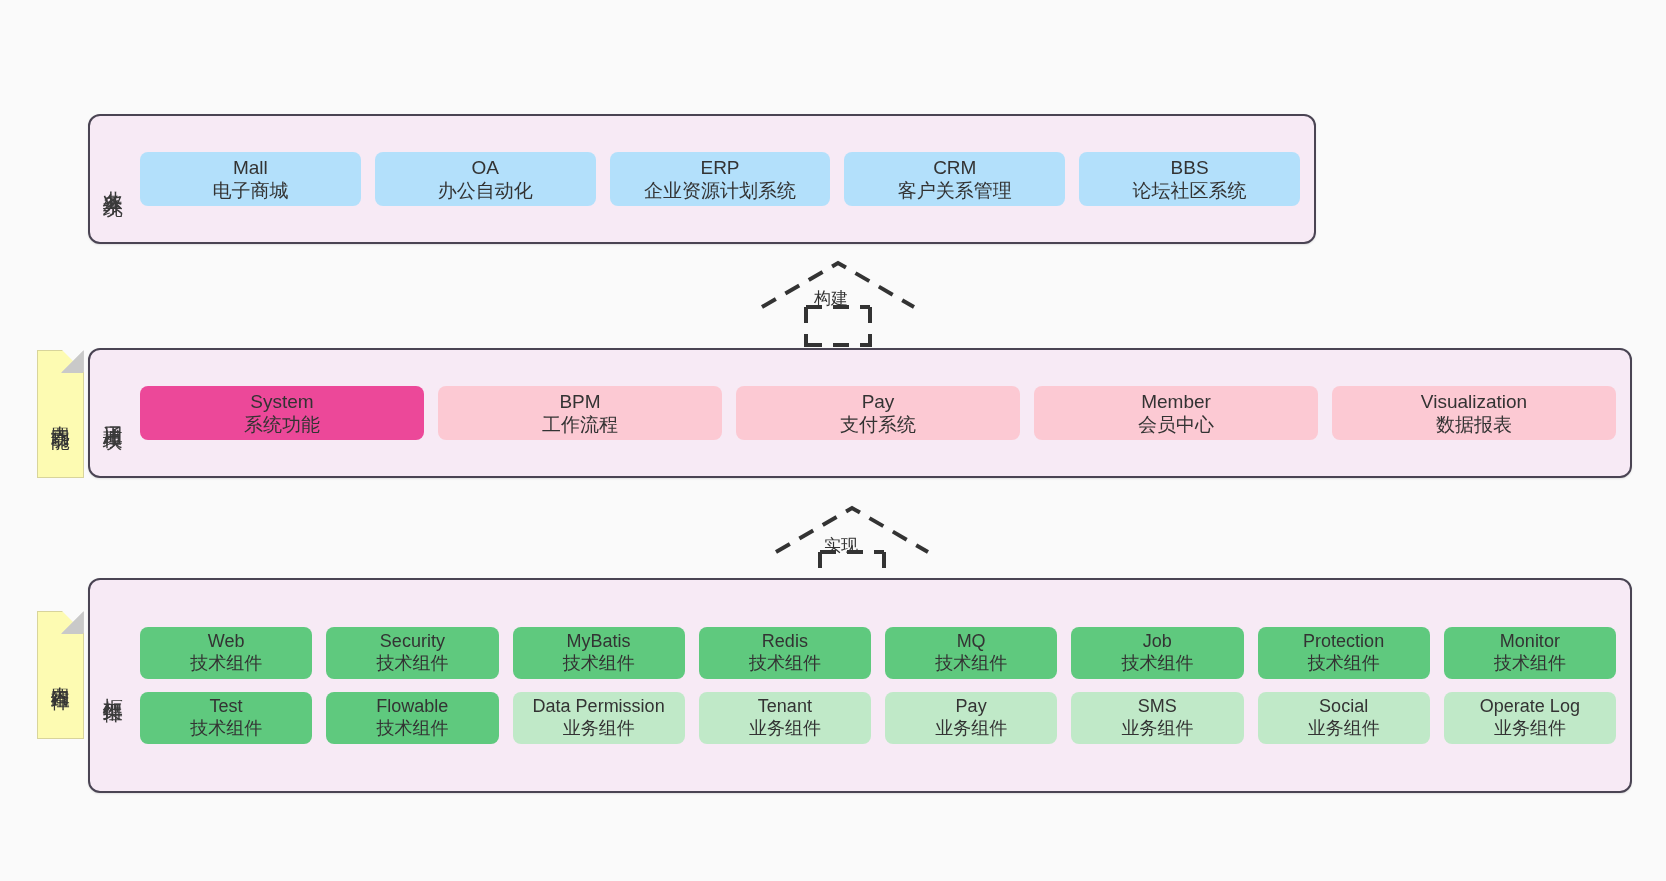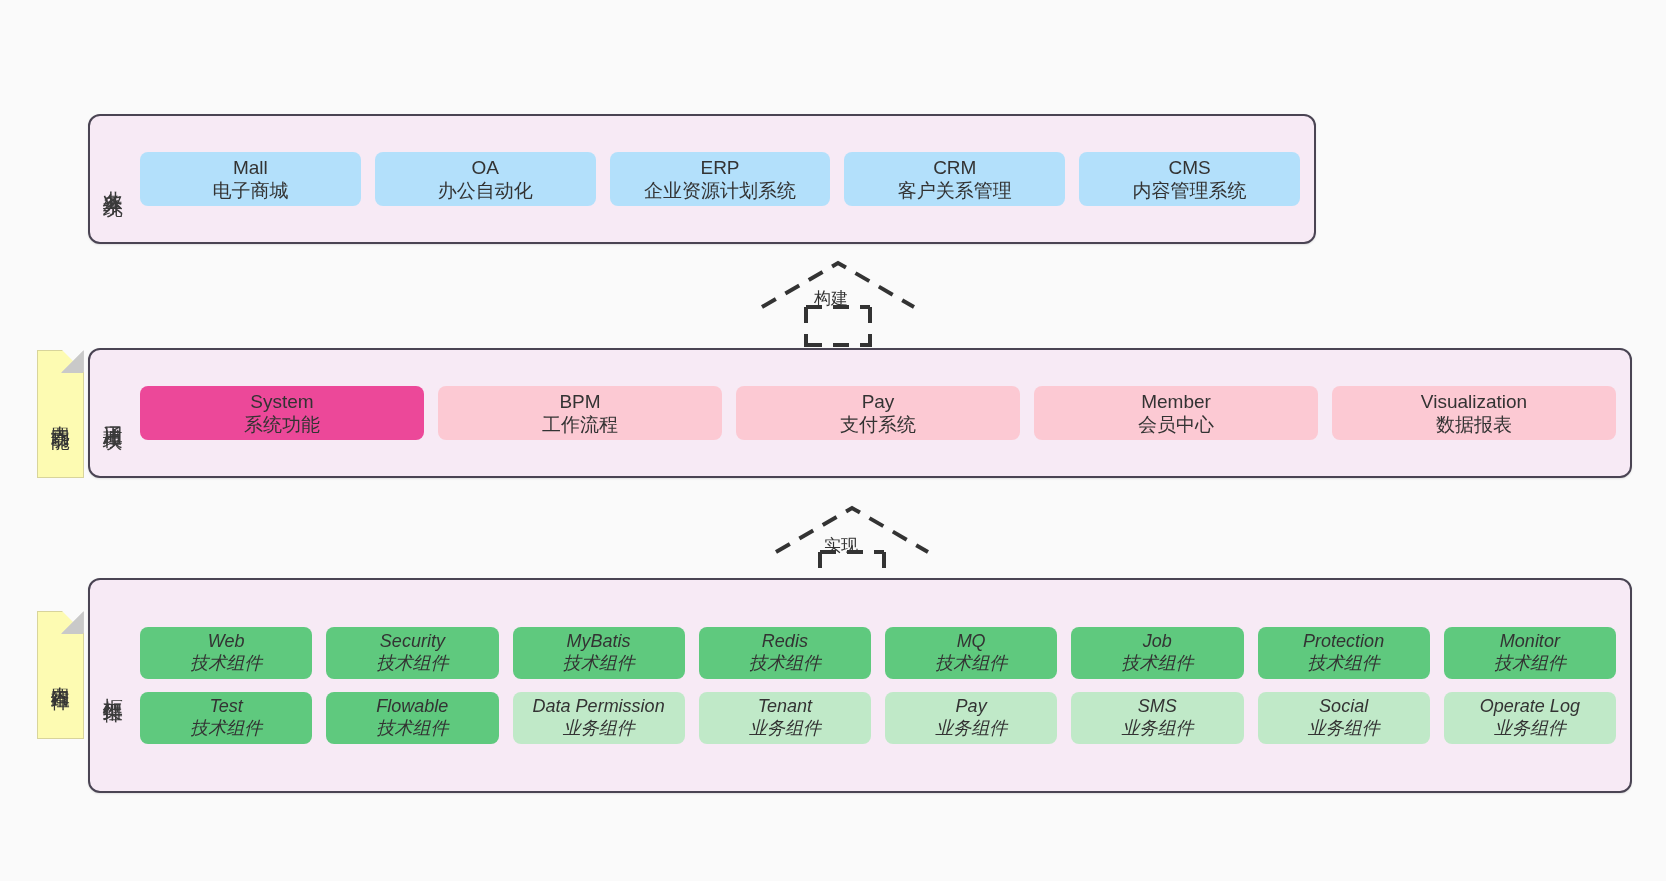--- a/index.html
+++ b/index.html
@@ -75,21 +75,21 @@
   .c-red         { background: #ec4899; }
   .c-pink        { background: #fcc9d3; }
   .c-green       { background: #5fc97e; }
   .c-lightgreen  { background: #c0e9c8; }
 
   
   #layer-business { left: 88px;  top: 114px; width: 1228px; height: 130px; }
   #layer-common   { left: 88px;  top: 348px; width: 1544px; height: 130px; }
   #layer-frame    { left: 88px;  top: 578px; width: 1544px; height: 215px; }
   #layer-frame .layer-body { gap: 13px; }
-  #layer-frame .cell { font-size: 18px; font-style: italic; }
+  #layer-frame .cell { font-size: 18px; }
 
   
   .note {
     position: absolute;
     width: 47px;
     background: #fdfbb2;
     border: 1px solid #d8d49b;
     color: #333333;
     font-size: 19px;
     line-height: 1.12;
@@ -161,22 +161,22 @@
         </div>
         <div class="cell c-blue">
           <span class="l1">ERP</span>
           <span class="l2">企业资源计划系统</span>
         </div>
         <div class="cell c-blue">
           <span class="l1">CRM</span>
           <span class="l2">客户关系管理</span>
         </div>
         <div class="cell c-blue">
-          <span class="l1">CMS</span>
-          <span class="l2">内容管理系统</span>
+          <span class="l1">BBS</span>
+          <span class="l2">论坛社区系统</span>
         </div>
       </div>
     </div>
   </div>
 
   <div class="arrow" id="arrow-build">
     <svg width="180" height="92" viewBox="0 0 180 92">
       <path d="M 14 52 L 90 8 L 166 52" fill="none" stroke="#333333" stroke-width="4" stroke-dasharray="16 11" stroke-linecap="butt"></path>
       <path d="M 58 52 L 122 52" fill="none" stroke="#333333" stroke-width="4" stroke-dasharray="16 11"></path>
       <path d="M 58 52 L 58 92" fill="none" stroke="#333333" stroke-width="4" stroke-dasharray="16 11"></path>

